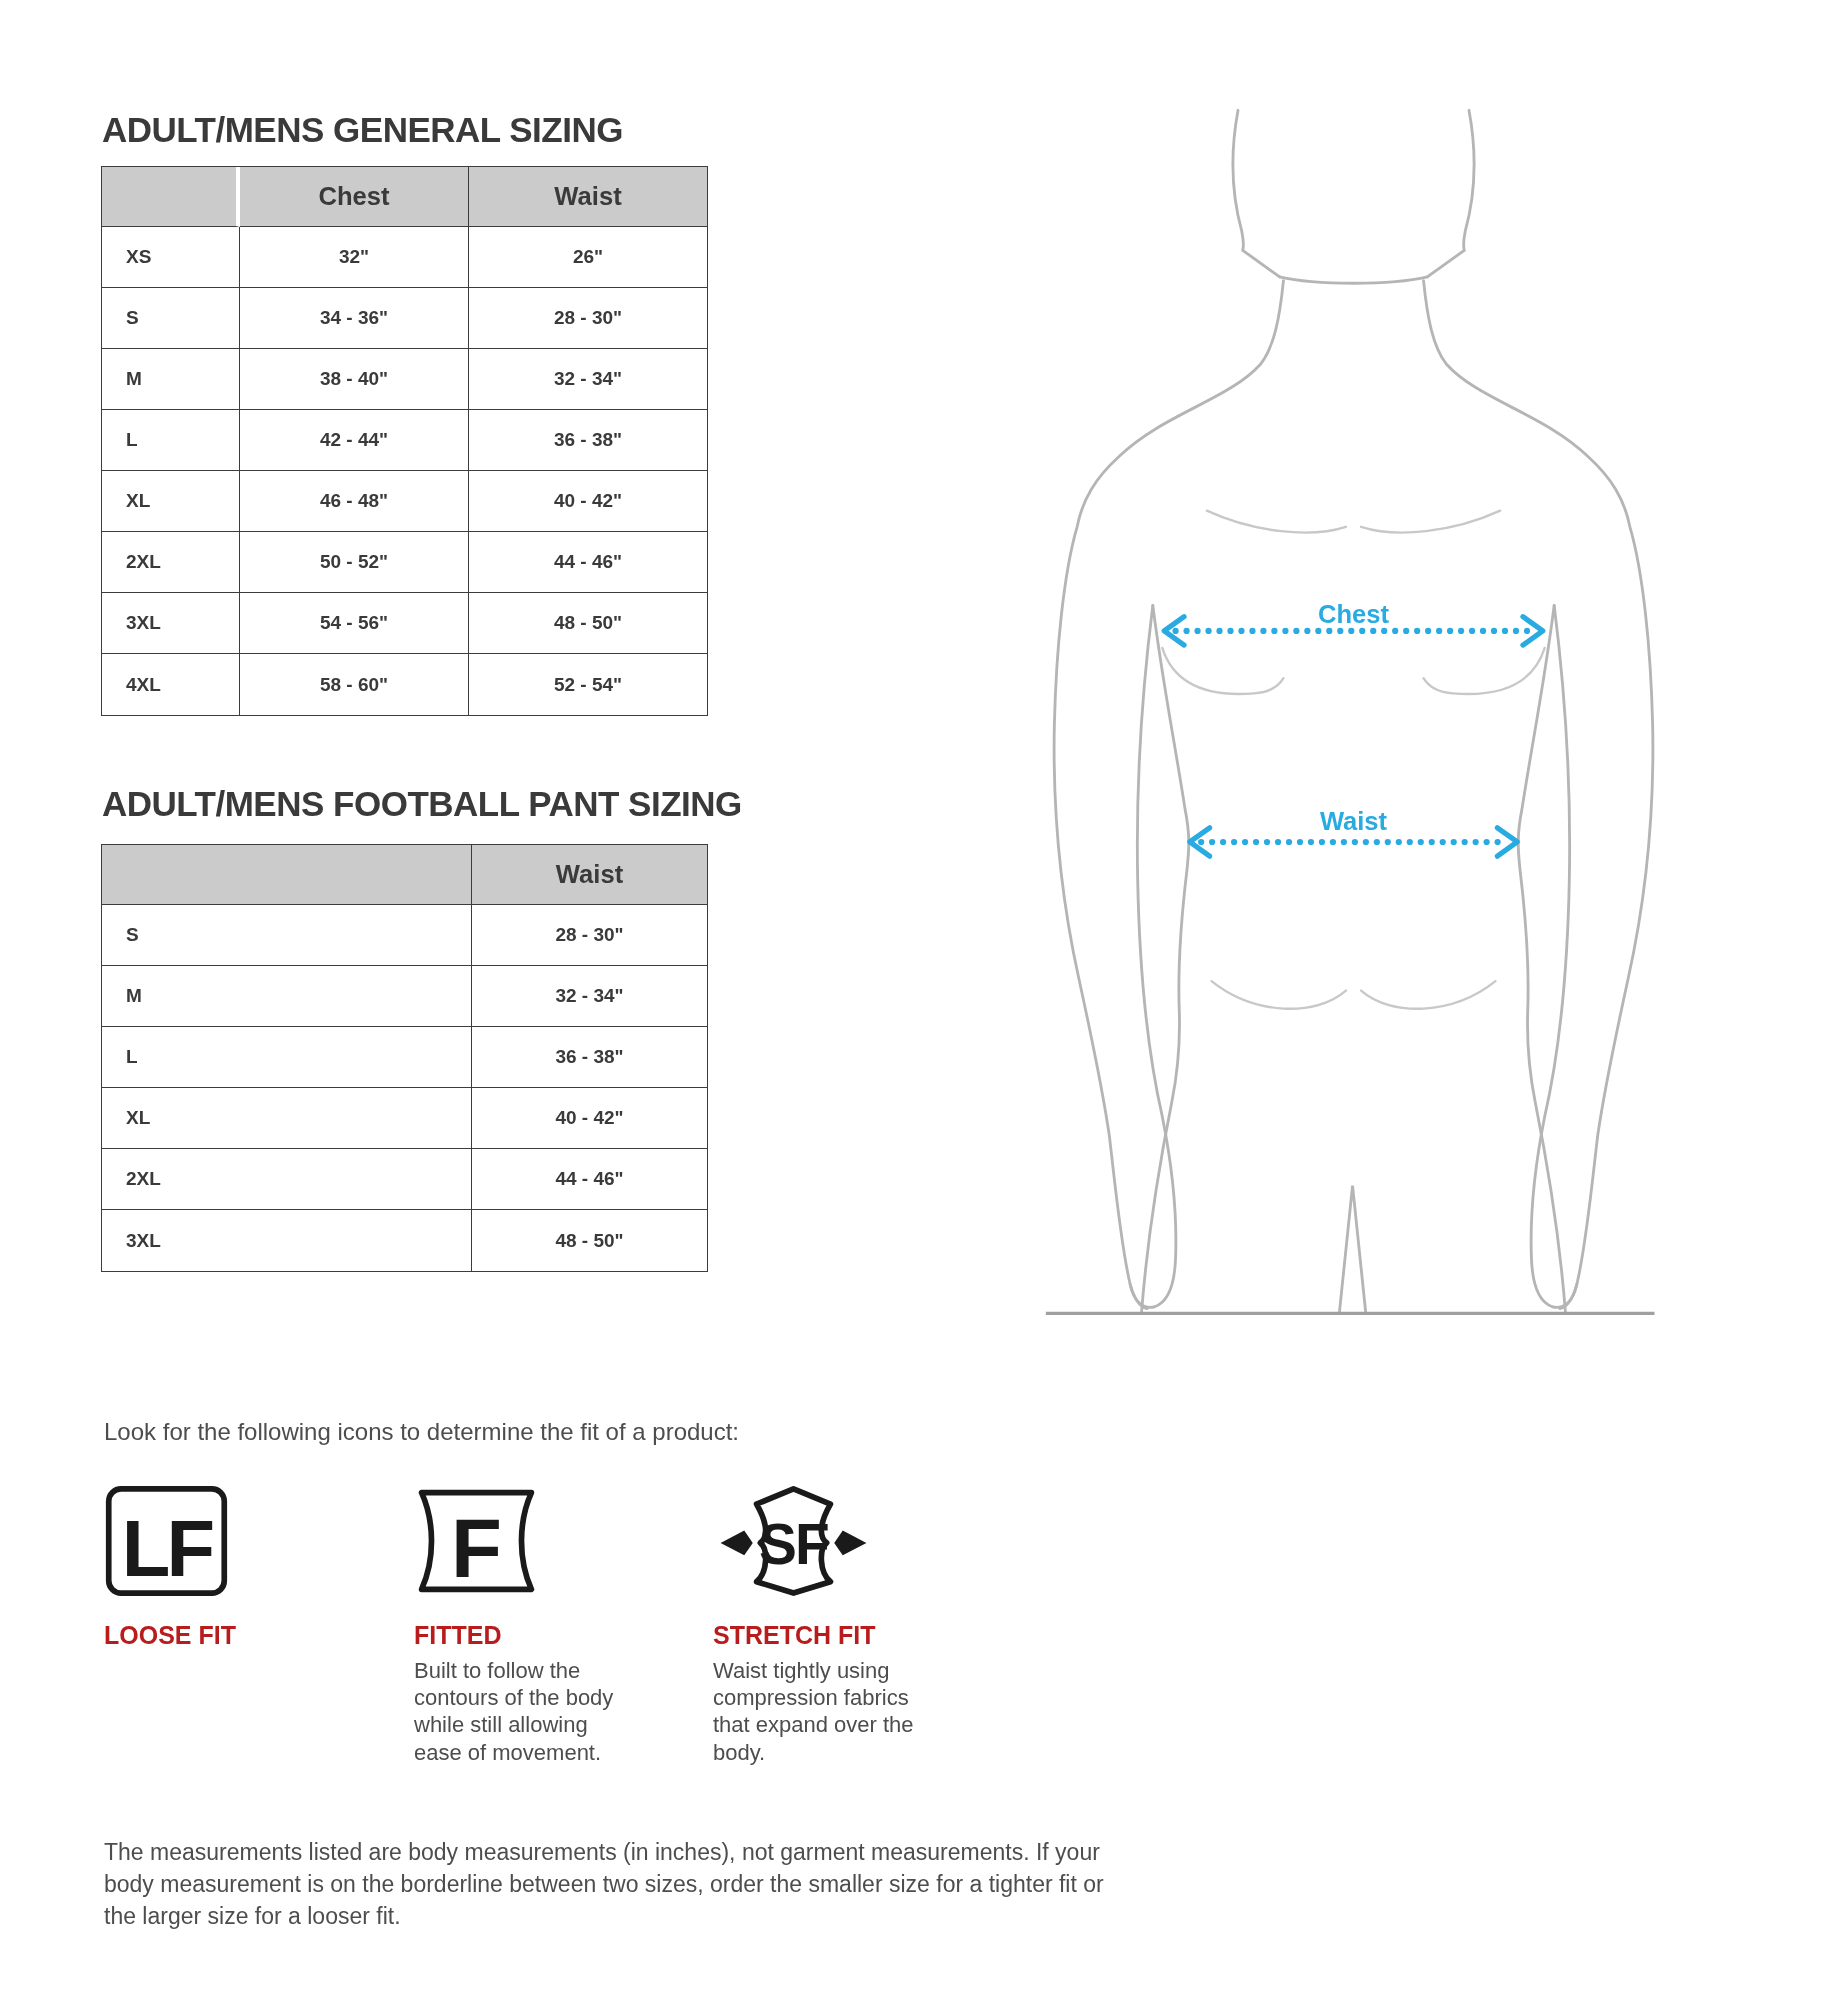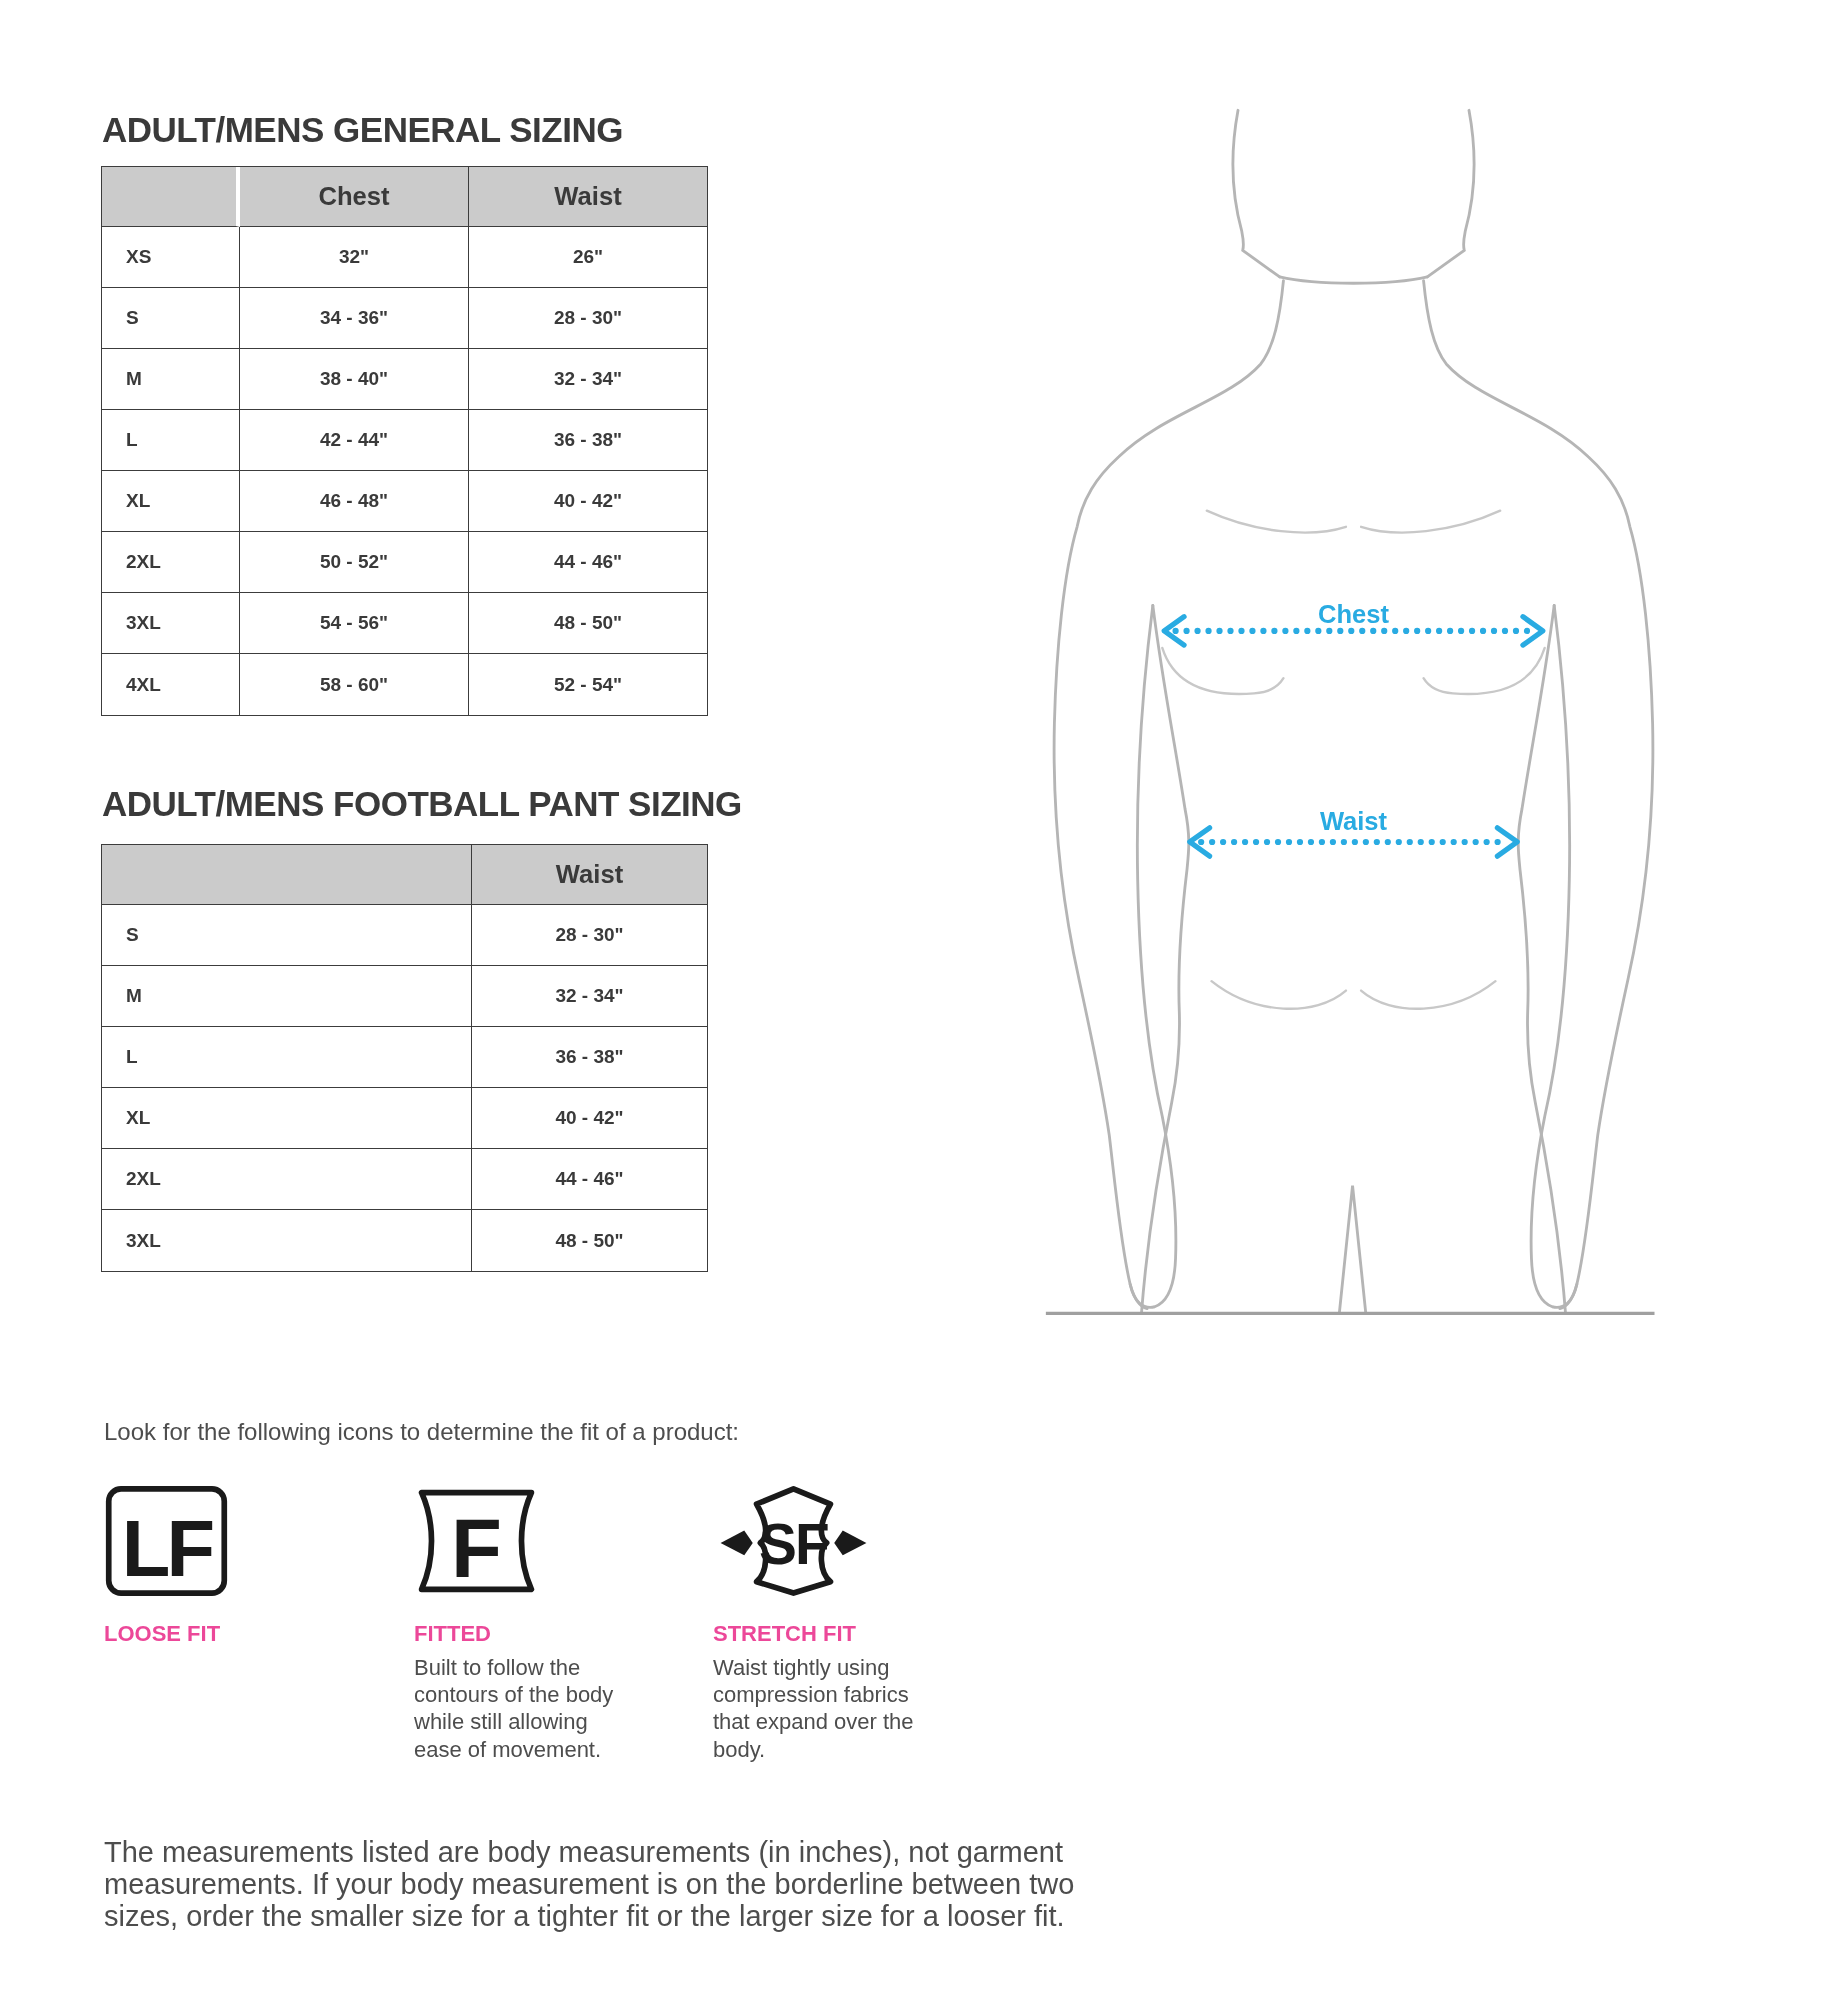--- a/index.html
+++ b/index.html
@@ -22,24 +22,24 @@
   .cell.header{background:#cbcbcb;font-size:25.6px;}
   .cell.header.white-gap{border-right:4.7px solid #ffffff;}
   .cell.label{justify-content:flex-start;padding-left:24px;}
   #body-diagram{position:absolute;left:1041px;top:80px;width:625px;height:1240px;}
   #fit-intro{position:absolute;left:104px;top:1418px;font-size:24px;color:#4d4d4d;text-align:center;}
   .fit-col{position:absolute;top:1484px;}
   #fit-col-loose{left:104px;width:203px;}
   #fit-col-fitted{left:414px;width:227px;}
   #fit-col-stretch{left:713px;width:227px;}
   .fit-icon{display:block;margin-bottom:23px;}
-  .fit-heading{font-size:22px;font-weight:bold;color:#ec4899;margin-top:15px;}
+  .fit-heading{font-size:25px;font-weight:bold;color:#b91c1c;margin-top:15px;}
   .fit-desc{font-size:22px;color:#4d4d4d;line-height:27.4px;margin-top:6.6px;}
   #footnote{position:absolute;left:104px;top:1836px;width:1032px;
-        font-size:29px;color:#4d4d4d;line-height:32px;}
+        font-size:23px;color:#4d4d4d;line-height:32px;}
   svg text{font-family:"Liberation Sans", sans-serif;}
 </style>
 </head>
 <body>
 
 <div id="page">
 
   <div class="section-title" id="general-title">ADULT/MENS GENERAL SIZING</div>
 
   <div class="sizing-table" id="general-sizing-table">

